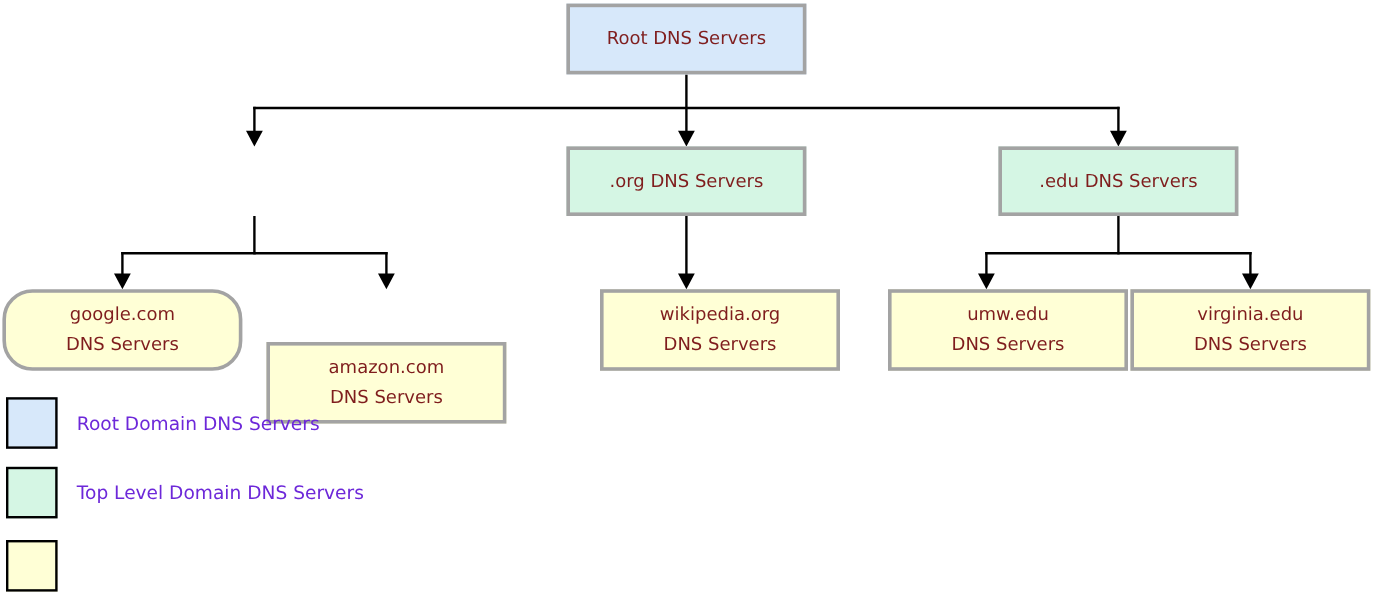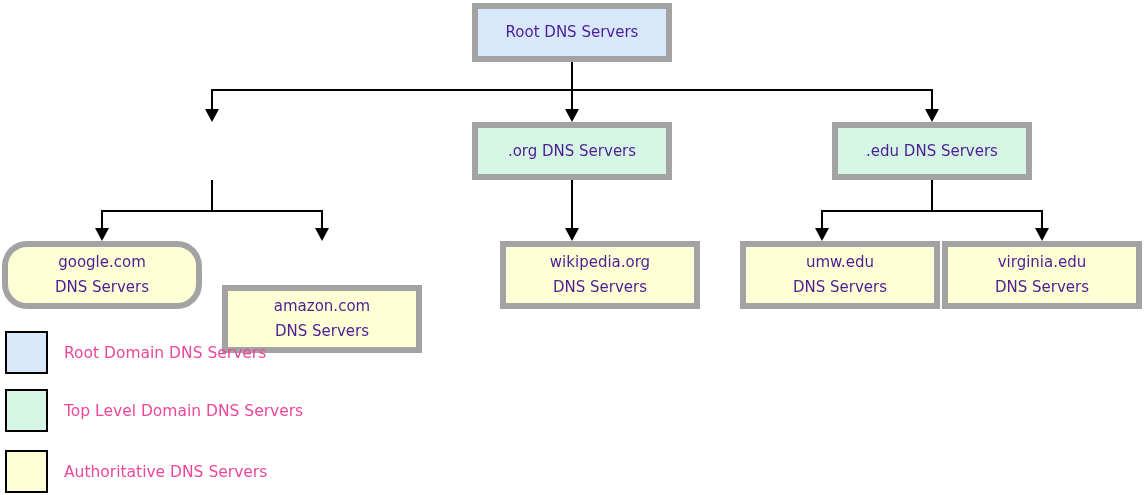--- a/index.html
+++ b/index.html
@@ -17,26 +17,26 @@
   }
   .connectors {
     position: absolute;
     left: 0;
     top: 0;
     pointer-events: none;
   }
   .node {
     position: absolute;
     box-sizing: border-box;
-    border: 6px solid #a3a3a3;
+    border: 3px solid #a3a3a3;
     display: flex;
     align-items: center;
     justify-content: center;
     text-align: center;
-    color: #4c1d95;
+    color: #7f1d1d;
     font-size: 15px;
     line-height: 25px;
     white-space: pre-line;
   }
   .node.level-root   { left: 472px; top: 3px;   width: 200px; height: 59px; }
   .node.tld          { top: 122px; width: 200px; height: 58px; }
   .node.tld-com      { left: 112px; }
   .node.tld-org      { left: 472px; }
   .node.tld-edu      { left: 832px; }
   .node.auth         { top: 241px; width: 200px; height: 68px; }
@@ -59,21 +59,21 @@
   .swatch {
     box-sizing: border-box;
     width: 43px;
     height: 43px;
     border: 2px solid #000000;
     flex: 0 0 auto;
   }
   .legend-label {
     margin-left: 16px;
     font-size: 15.5px;
-    color: #ec4899;
+    color: #6d28d9;
     white-space: nowrap;
   }
 </style>
 </head>
 <body>
 
 <div class="canvas">
 
   <svg class="connectors" width="1145" height="495" viewBox="0 0 1145 495" aria-hidden="true">
     <g stroke="#000000" stroke-width="2" fill="none">
@@ -144,16 +144,15 @@
   <div class="legend-row row-0">
     <span class="swatch" style="background-color: rgb(215, 232, 250);"></span>
     <span class="legend-label">Root Domain DNS Servers</span>
   </div>
   <div class="legend-row row-1">
     <span class="swatch" style="background-color: rgb(213, 246, 228);"></span>
     <span class="legend-label">Top Level Domain DNS Servers</span>
   </div>
   <div class="legend-row row-2">
     <span class="swatch" style="background-color: rgb(255, 255, 214);"></span>
-    <span class="legend-label">Authoritative DNS Servers</span>
   </div>
 
 </div>
 
 </body></html>

